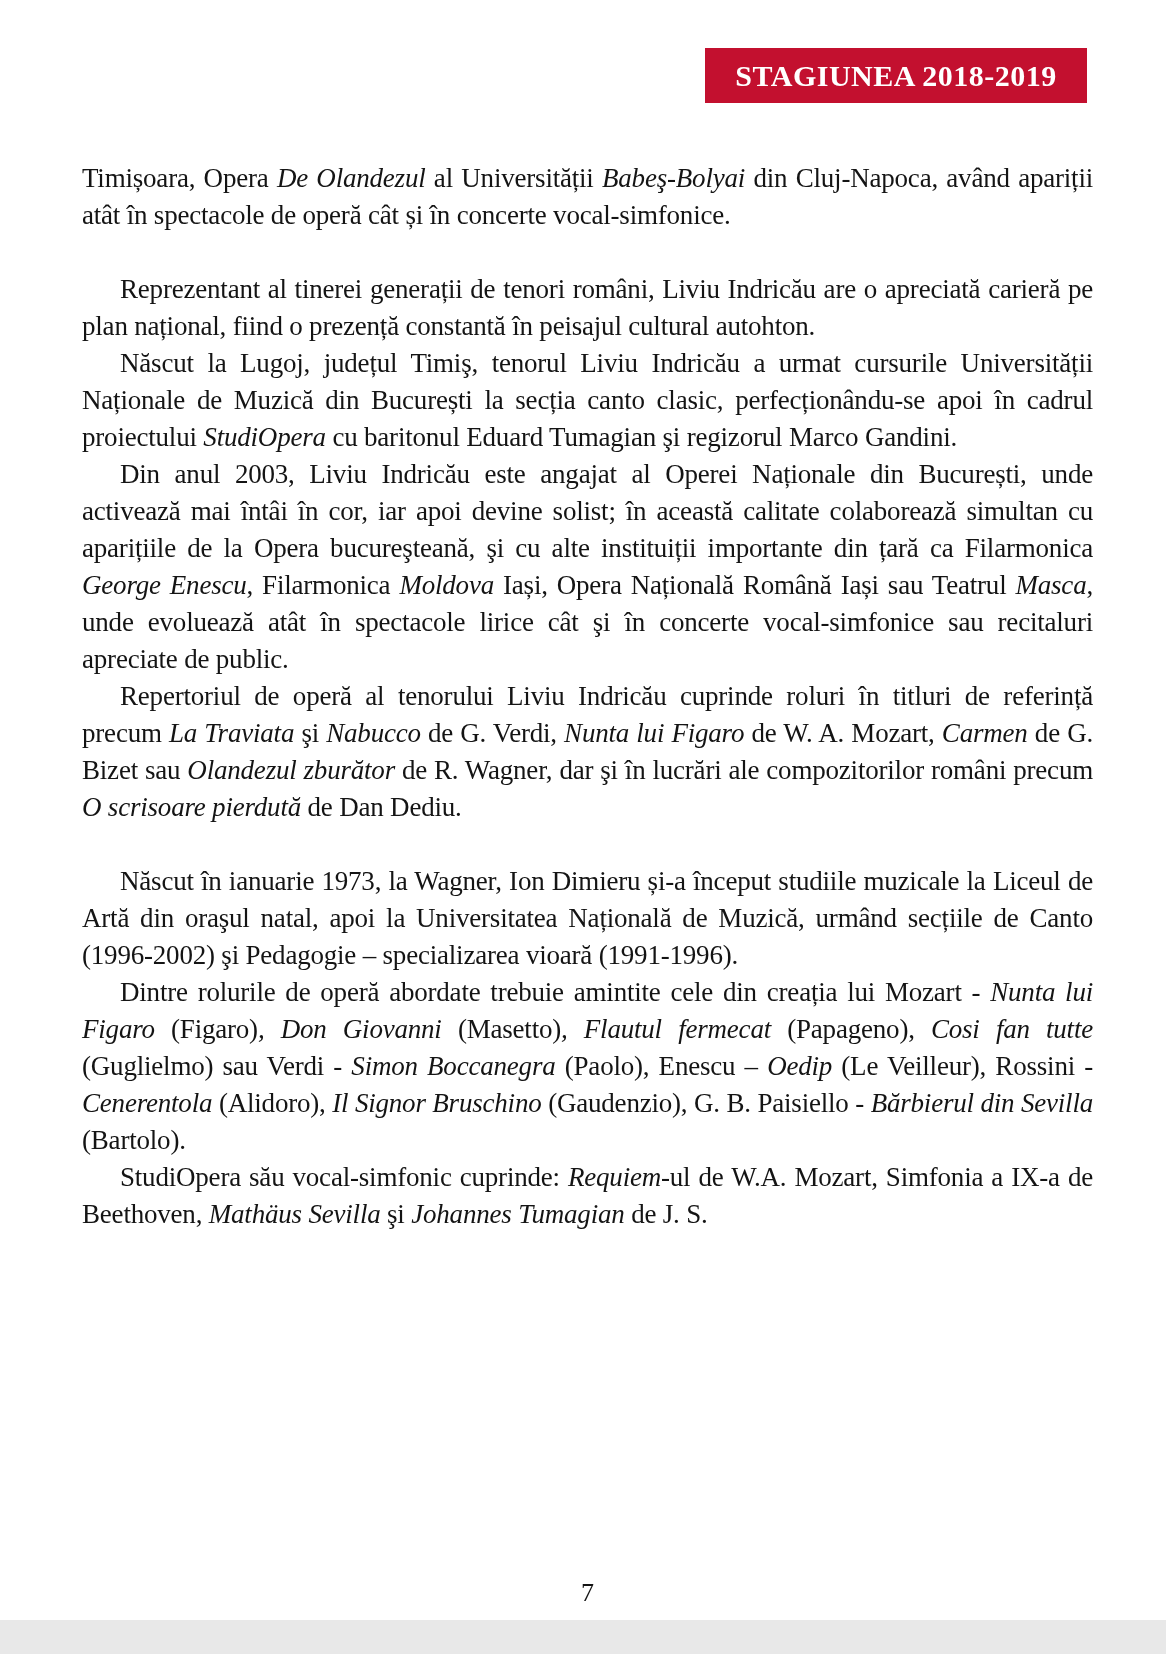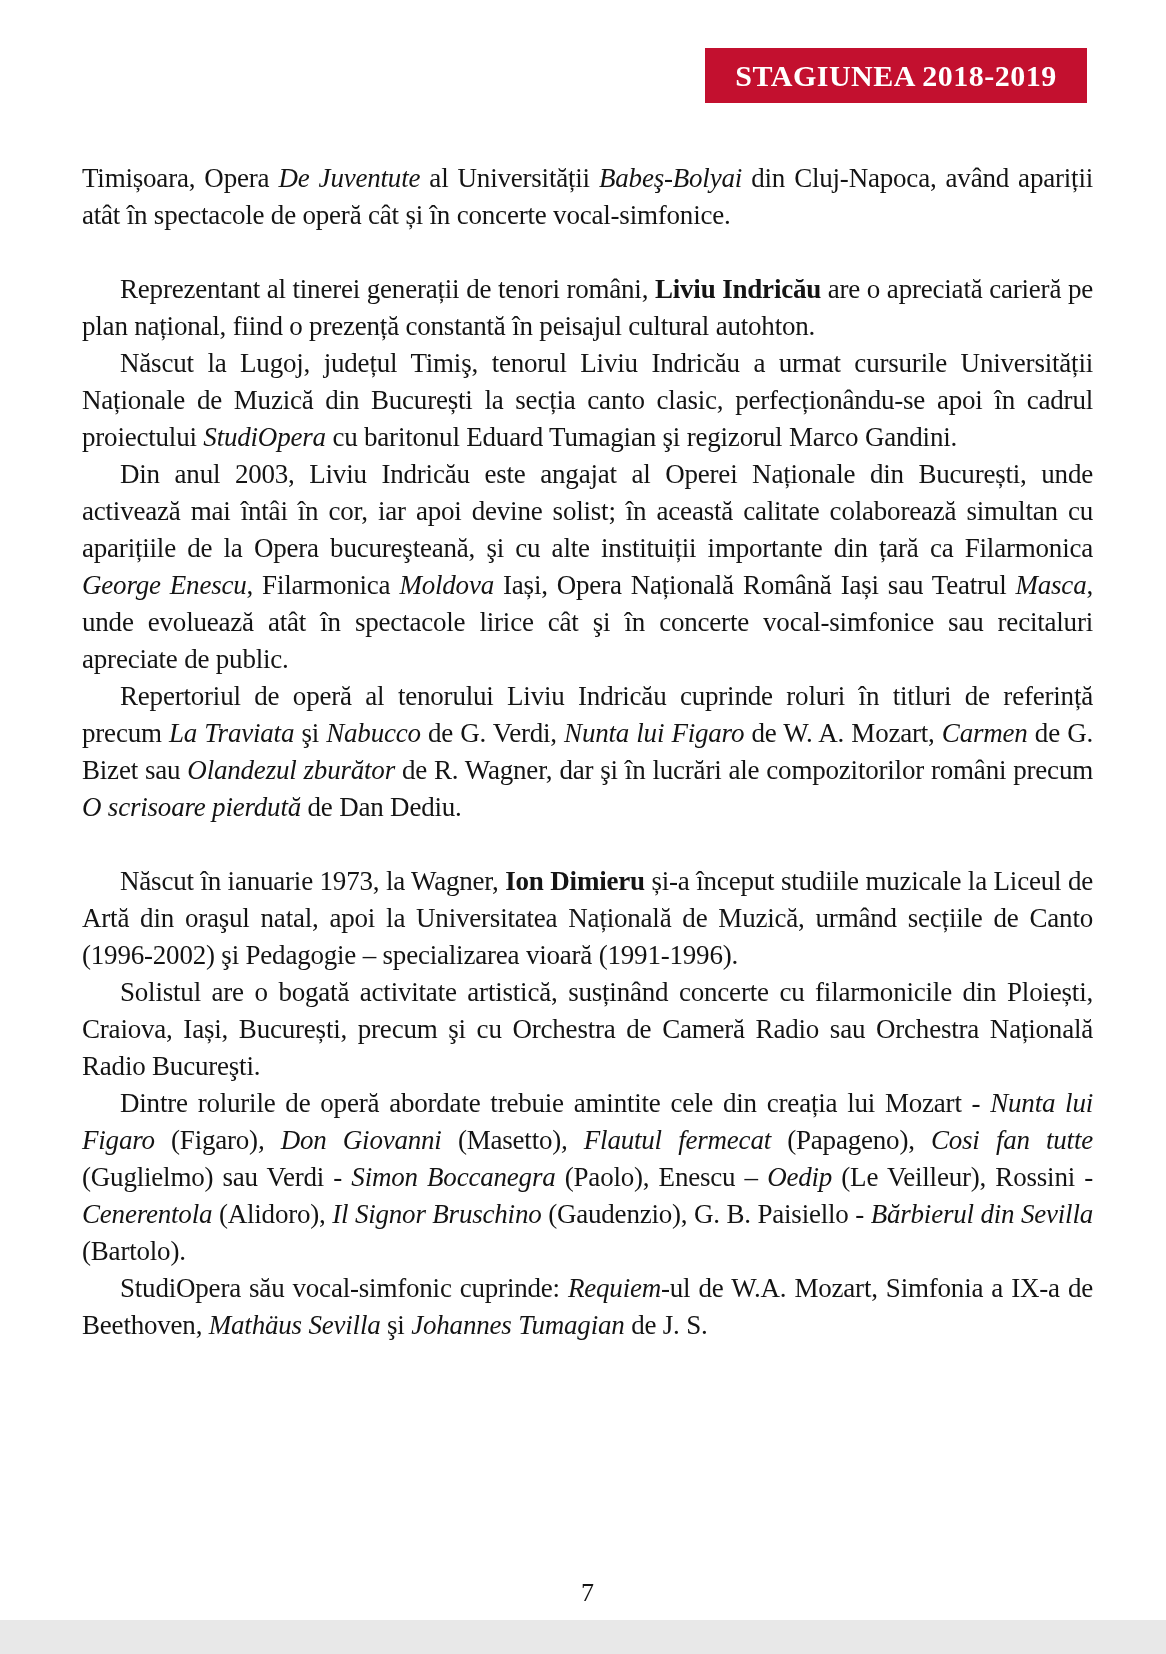--- a/index.html
+++ b/index.html
@@ -41,48 +41,47 @@
   .para {
     margin: 0;
     font-size: 27px;
     line-height: 37px;
     text-align: justify;
     letter-spacing: -0.2px;
   }
   .para.indent { text-indent: 38px; }
   .para.section-break { margin-top: 37px; }
   .para em { font-style: italic; }
-  .para strong { font-weight: bold; margin-top: 20px; }
+  .para strong { font-weight: normal; margin-top: 20px; }
   .page-footer {
     position: absolute;
     left: 82px;
     top: 1578px;
     width: 1011px;
     text-align: center;
     font-size: 26px;
     color: #141414;
   }
 </style>
 </head>
 <body>
 
 <div class="page" style="color: rgb(20, 20, 20);">
 
   <div class="season-banner" style="background: rgb(195, 16, 47); color: rgb(255, 255, 255);">
     <span>STAGIUNEA 2018-2019</span>
   </div>
 
   <div class="body-text">
-      <p class="para"><span>Timișoara, Opera </span><em>De Juventute</em><span> al Universității </span><em>Babeş-Bolyai</em><span> din Cluj-Napoca, având apariții atât în spectacole de operă cât și în concerte vocal-simfonice.</span></p>
+      <p class="para"><span>Timișoara, Opera </span><em>De Olandezul</em><span> al Universității </span><em>Babeş-Bolyai</em><span> din Cluj-Napoca, având apariții atât în spectacole de operă cât și în concerte vocal-simfonice.</span></p>
       <p class="para indent section-break"><span>Reprezentant al tinerei generații de tenori români, </span><strong>Liviu Indricău</strong><span> are o apreciată carieră pe plan național, fiind o prezență constantă în peisajul cultural autohton.</span></p>
       <p class="para indent"><span>Născut la Lugoj, județul Timiş, tenorul Liviu Indricău a urmat cursurile Universității Naționale de Muzică din București la secția canto clasic, perfecționându-se apoi în cadrul proiectului </span><em>StudiOpera</em><span> cu baritonul Eduard Tumagian şi regizorul Marco Gandini.</span></p>
       <p class="para indent"><span>Din anul 2003, Liviu Indricău este angajat al Operei Naționale din București, unde activează mai întâi în cor, iar apoi devine solist; în această calitate colaborează simultan cu aparițiile de la Opera bucureşteană, şi cu alte instituiții importante din țară ca Filarmonica </span><em>George Enescu</em><span>, Filarmonica </span><em>Moldova</em><span> Iași, Opera Națională Română Iași sau Teatrul </span><em>Masca</em><span>, unde evoluează atât în spectacole lirice cât şi în concerte vocal-simfonice sau recitaluri apreciate de public.</span></p>
       <p class="para indent"><span>Repertoriul de operă al tenorului Liviu Indricău cuprinde roluri în titluri de referință precum </span><em>La Traviata</em><span> şi </span><em>Nabucco</em><span> de G. Verdi, </span><em>Nunta lui Figaro</em><span> de W. A. Mozart, </span><em>Carmen</em><span> de G. Bizet sau </span><em>Olandezul zburător</em><span> de R. Wagner, dar şi în lucrări ale compozitorilor români precum </span><em>O scrisoare pierdută</em><span> de Dan Dediu.</span></p>
       <p class="para indent section-break"><span>Născut în ianuarie 1973, la Wagner, </span><strong>Ion Dimieru</strong><span>  și-a început studiile muzicale la Liceul de Artă din oraşul natal, apoi la Universitatea Națională de Muzică, urmând secțiile de Canto (1996-2002) şi Pedagogie – specializarea vioară (1991-1996).</span></p>
-      <p class="para indent"><span>Solistul are o bogată activitate artistică, susținând concerte cu filarmonicile din Ploiești, Craiova, Iași, București, precum şi cu Orchestra de Cameră Radio sau Orchestra Națională Radio Bucureşti.</span></p>
       <p class="para indent"><span>Dintre rolurile de operă abordate trebuie amintite cele din creația lui Mozart - </span><em>Nunta lui Figaro</em><span> (Figaro)</span><em>, Don Giovanni</em><span> (Masetto)</span><em>, Flautul fermecat</em><span> (Papageno),</span><em> Cosi fan tutte</em><span>  (Guglielmo) sau Verdi - </span><em>Simon Boccanegra</em><span> (Paolo),  Enescu – </span><em>Oedip</em><span> (Le Veilleur), Rossini - </span><em>Cenerentola</em><span> (Alidoro), </span><em>Il Signor Bruschino</em><span> (Gaudenzio), G. B. Paisiello - </span><em>Bărbierul din Sevilla</em><span> (Bartolo).</span></p>
       <p class="para indent"><span>StudiOpera său vocal-simfonic cuprinde: </span><em>Requiem</em><span>-ul de W.A. Mozart, Simfonia a IX-a de Beethoven, </span><em>Mathäus Sevilla</em><span> şi </span><em>Johannes Tumagian</em><span> de J. S.</span></p>
     </div>
 
   <div class="page-footer">
     <span>7</span>
   </div>
 
 </div>
 

